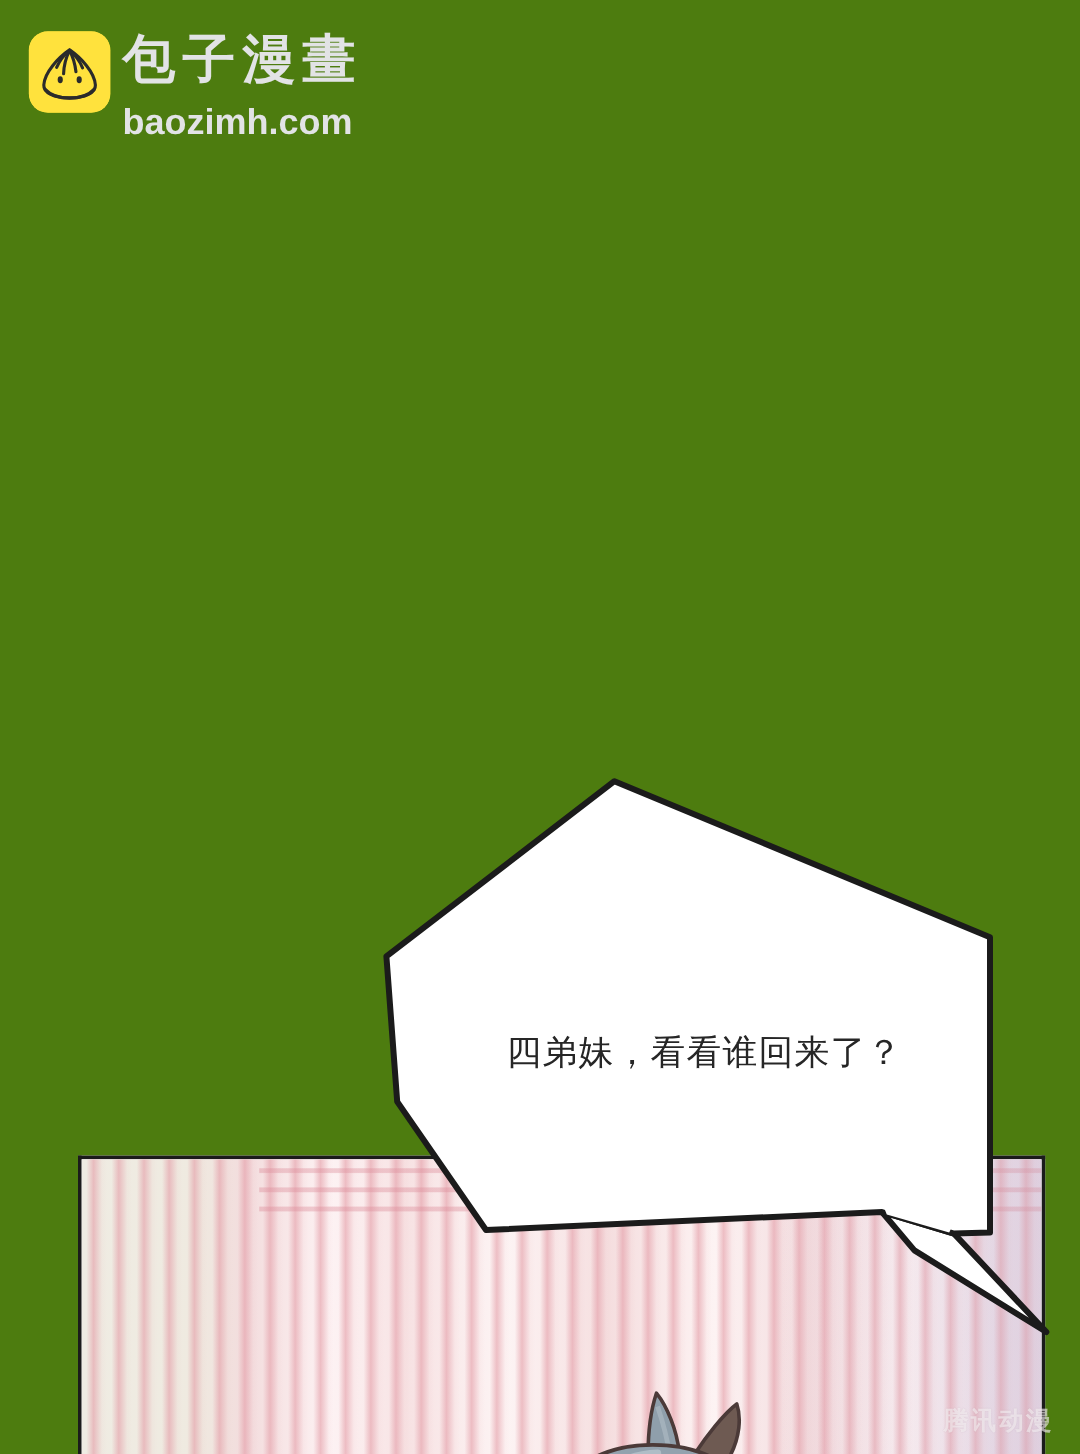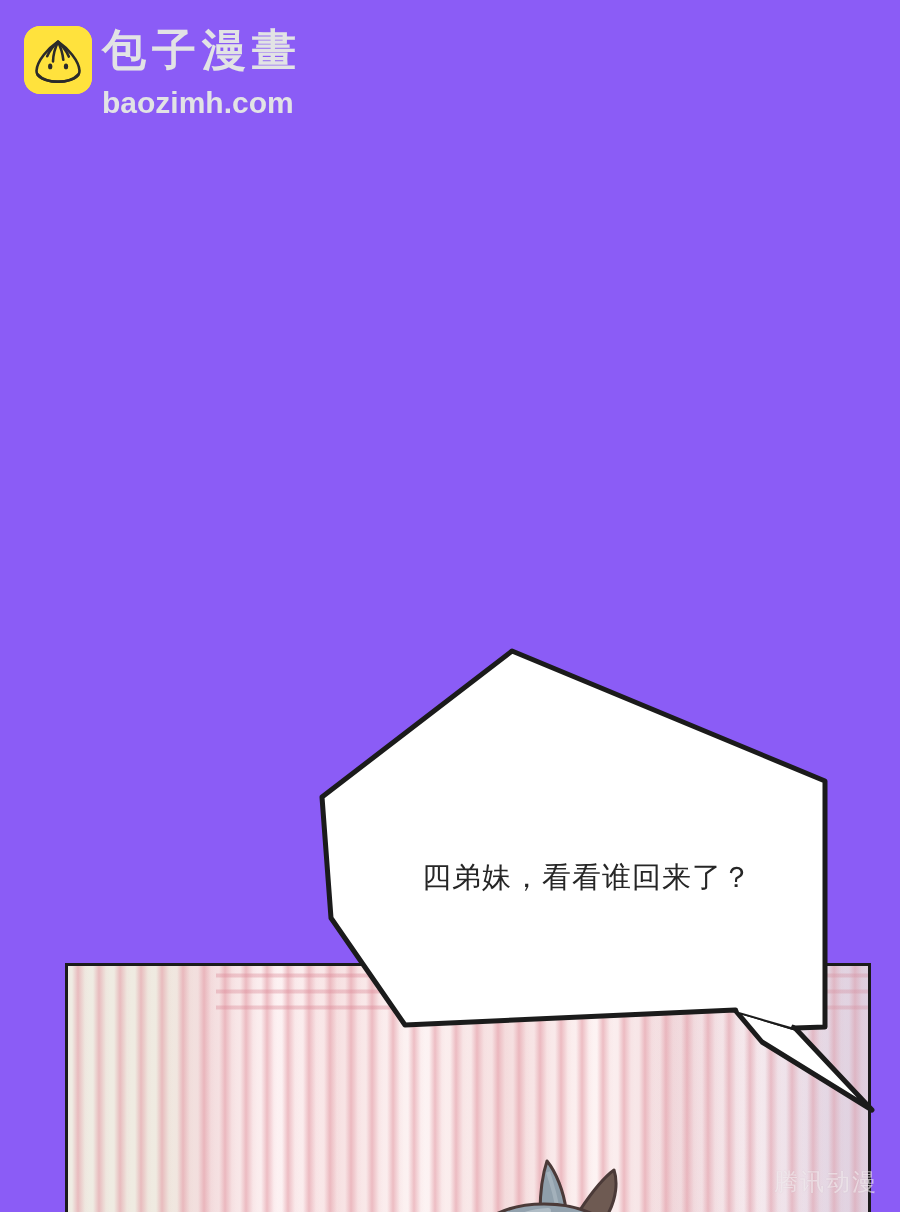--- a/index.html
+++ b/index.html
@@ -8,21 +8,21 @@
     background: #ffffff;
   }
   body {
     font-family: "Liberation Sans", "DejaVu Sans", sans-serif;
   }
 
   #page {
     position: relative;
     width: 900px;
     height: 1212px;
-    background: #8b5cf6;
+    background: #4d7c0f;
     overflow: hidden;
   }
 
   
   .site-logo {
     position: absolute;
     left: 24px;
     top: 26px;
     display: flex;
     align-items: flex-start;
@@ -159,25 +159,25 @@
     color: #262626;
     white-space: nowrap;
     font-family: "DejaVu Sans", "Liberation Sans", sans-serif;
   }
 
   
   .publisher-watermark {
     position: absolute;
     right: 22px;
     bottom: 14px;
-    font-size: 24px;
+    font-size: 21px;
     letter-spacing: 2px;
     color: rgba(255,255,255,0.55);
     text-shadow: 0 0 1px rgba(150,110,130,0.25);
-    font-weight: 400;
+    font-weight: 700;
     white-space: nowrap;
     font-family: "DejaVu Sans", "Liberation Sans", sans-serif;
   }
 </style>
 </head>
 <body>
 
 <div id="page">
 
   <div class="site-logo">

